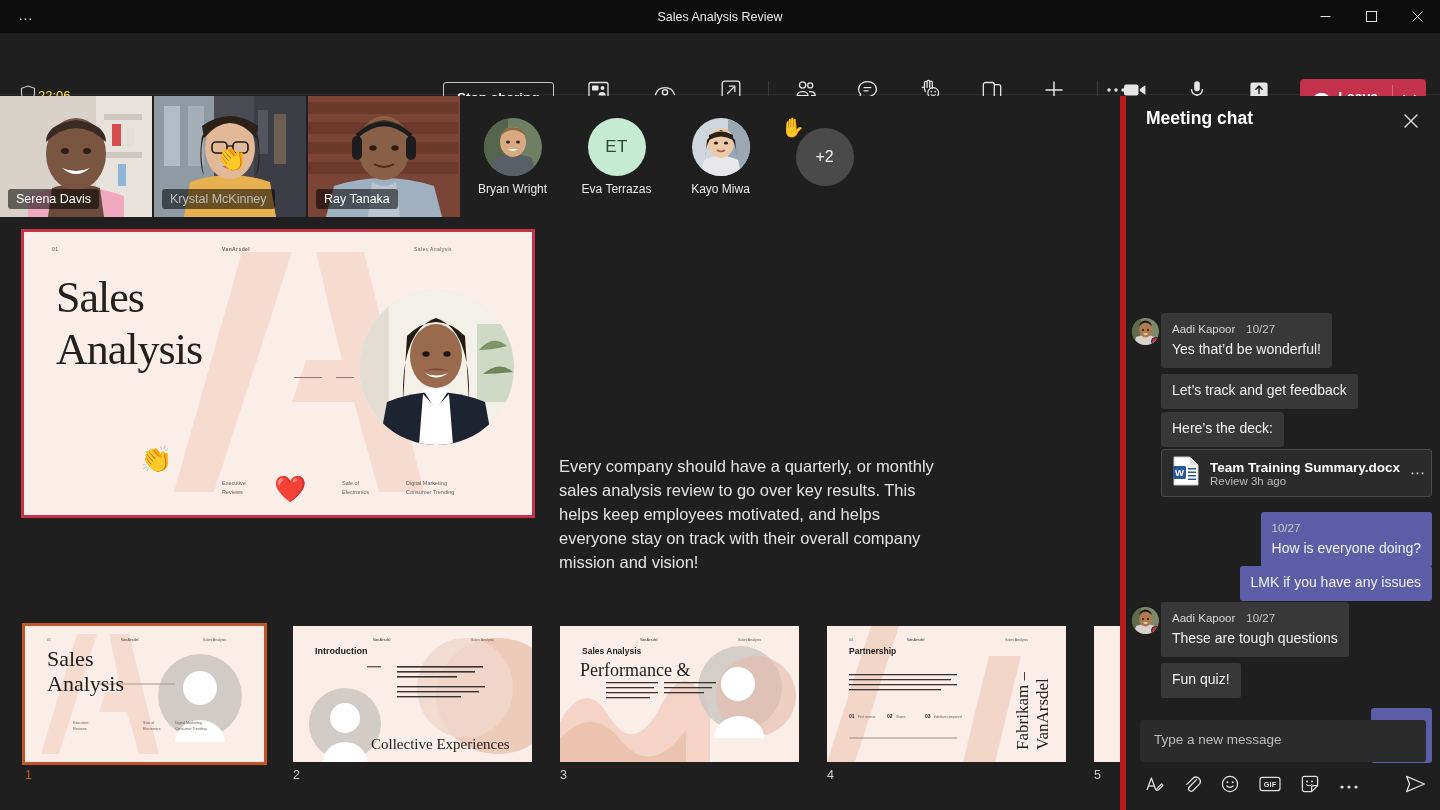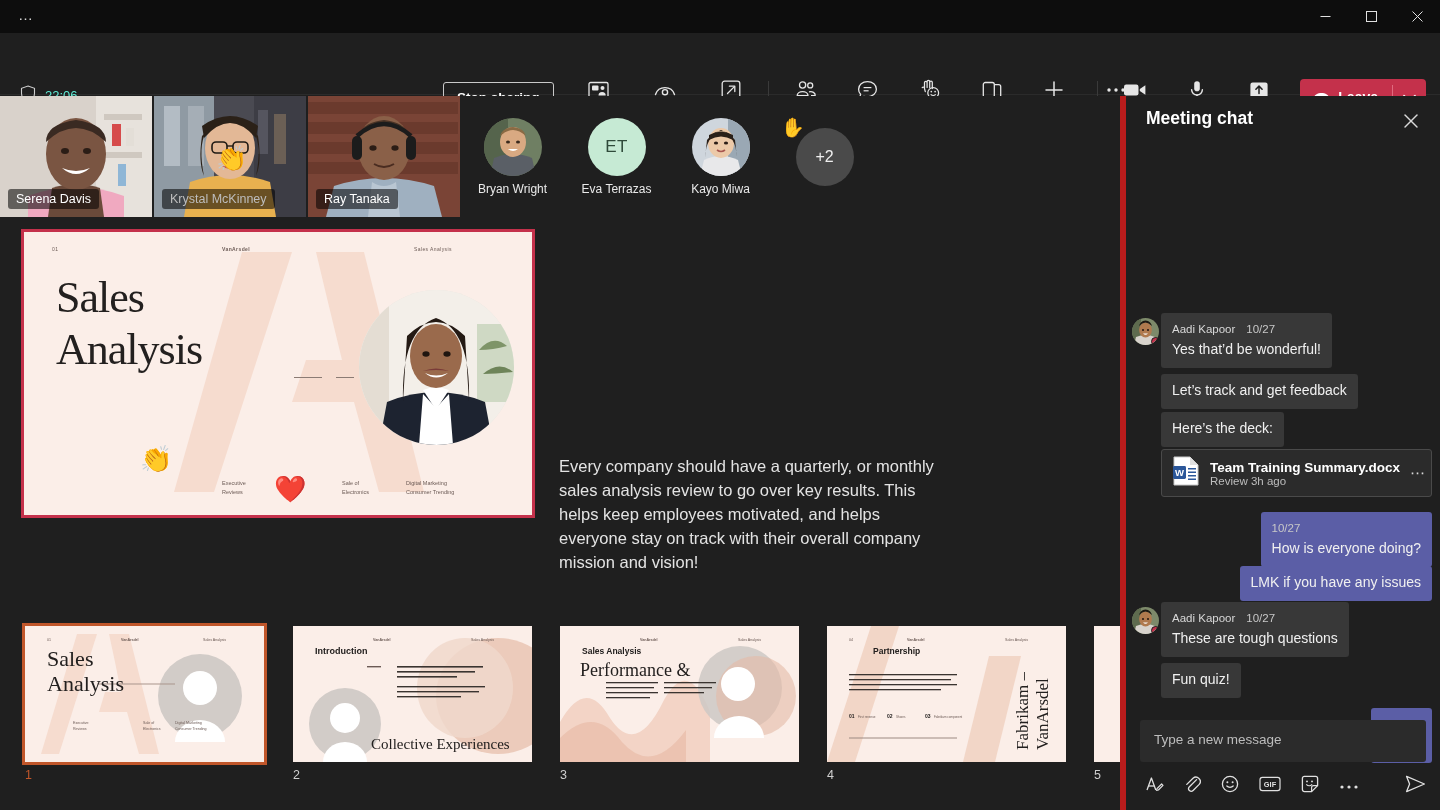--- a/index.html
+++ b/index.html
@@ -25,22 +25,22 @@
   .winbtns { position:absolute; right:0; top:0; height:33px; display:flex; }
   .winbtn { width:46px; height:33px; display:flex; align-items:center; justify-content:center; color:#e0e0e0; }
   .winbtn svg { display:block; }
 
   
   .actionbar {
     position:absolute; left:0; top:33px; width:1440px; height:62px;
     background:#1f1f1f; border-bottom:1px solid #2b2b2b;
   }
   .shield-time {
-    position:absolute; left:20px; top:52px; display:flex; align-items:center; gap:9px;
-    color:#5eead4; font-size:13px;
+    position:absolute; left:20px; top:52px; display:flex; align-items:center; gap:2px;
+    color:#fde047; font-size:13px;
   }
   .center-tools {
     position:absolute; left:443px; top:33px; height:62px;
     display:flex; align-items:center; gap:0px;
   }
   .stopshare {
     height:30px; padding:0 13px; border:1px solid #c9c9c9; border-radius:3px;
     background:transparent; color:#ffffff; font-size:13.5px; font-weight:600;
     display:flex; align-items:center; justify-content:center; margin-right:14px;
     font-family:"Liberation Sans", sans-serif;
@@ -146,20 +146,21 @@
   .comptools { position:absolute; left:20px; right:14px; bottom:10px; height:28px; display:flex; align-items:center; gap:20px; color:#e0e0e0;}
   .comptools .send { margin-left:auto; }
 </style>
 </head>
 <body>
 
 <div id="app">
 
   <div class="titlebar">
     <div class="tb-dots">…</div>
+    <div class="tb-title">Sales Analysis Review</div>
     <div class="winbtns">
       <div class="winbtn">
         <svg width="11" height="11" viewBox="0 0 11 11">
             <line x1="0.5" y1="5.5" x2="10.5" y2="5.5" stroke="currentColor" stroke-width="1"></line>
           </svg>
       </div>
       <div class="winbtn">
         <svg width="11" height="11" viewBox="0 0 11 11">
             <rect x="0.5" y="0.5" width="10" height="10" fill="none" stroke="currentColor" stroke-width="1"></rect>
           </svg>
@@ -714,21 +715,21 @@
         <g fill="#6b5a55" font-size="3">
           <text x="31" y="92">First revenue</text>
             <text x="69" y="92">Shares</text>
             <text x="107" y="92">Fabrikam component</text>
         </g>
         <line x1="22" y1="112" x2="130" y2="112" stroke="#9c8a82" stroke-width="1"></line>
       </svg>
       <div class="th-tl" style="left:22px; top:12px;">04</div>
       <div class="th-tl" style="left:80px; top:12px; font-weight:700;">VanArsdel</div>
       <div class="th-tl" style="left:178px; top:12px;">Sales Analysis</div>
-      <div class="th-hb" style="left:22px; top:20px; font-size:8.5px;margin-left:24px;">Partnership</div>
+      <div class="th-hb" style="left:22px; top:20px; font-size:8.5px;">Partnership</div>
       <div class="th-h" style="left:186px; top:12px; font-size:17px; writing-mode:vertical-rl; transform:rotate(180deg); transform-origin:center; height:112px;">Fabrikam – VanArsdel</div>
     </div>
     <div class="th-num" style="left:827px;">4</div>
 
     <div class="th" style="left:1094px; width:26px;">
       <svg width="26" height="136" viewBox="0 0 26 136" style="position:absolute;left:0;top:0;">
         <rect width="26" height="136" fill="#fbeee8"></rect>
       </svg>
     </div>
     <div class="th-num" style="left:1094px;">5</div>

